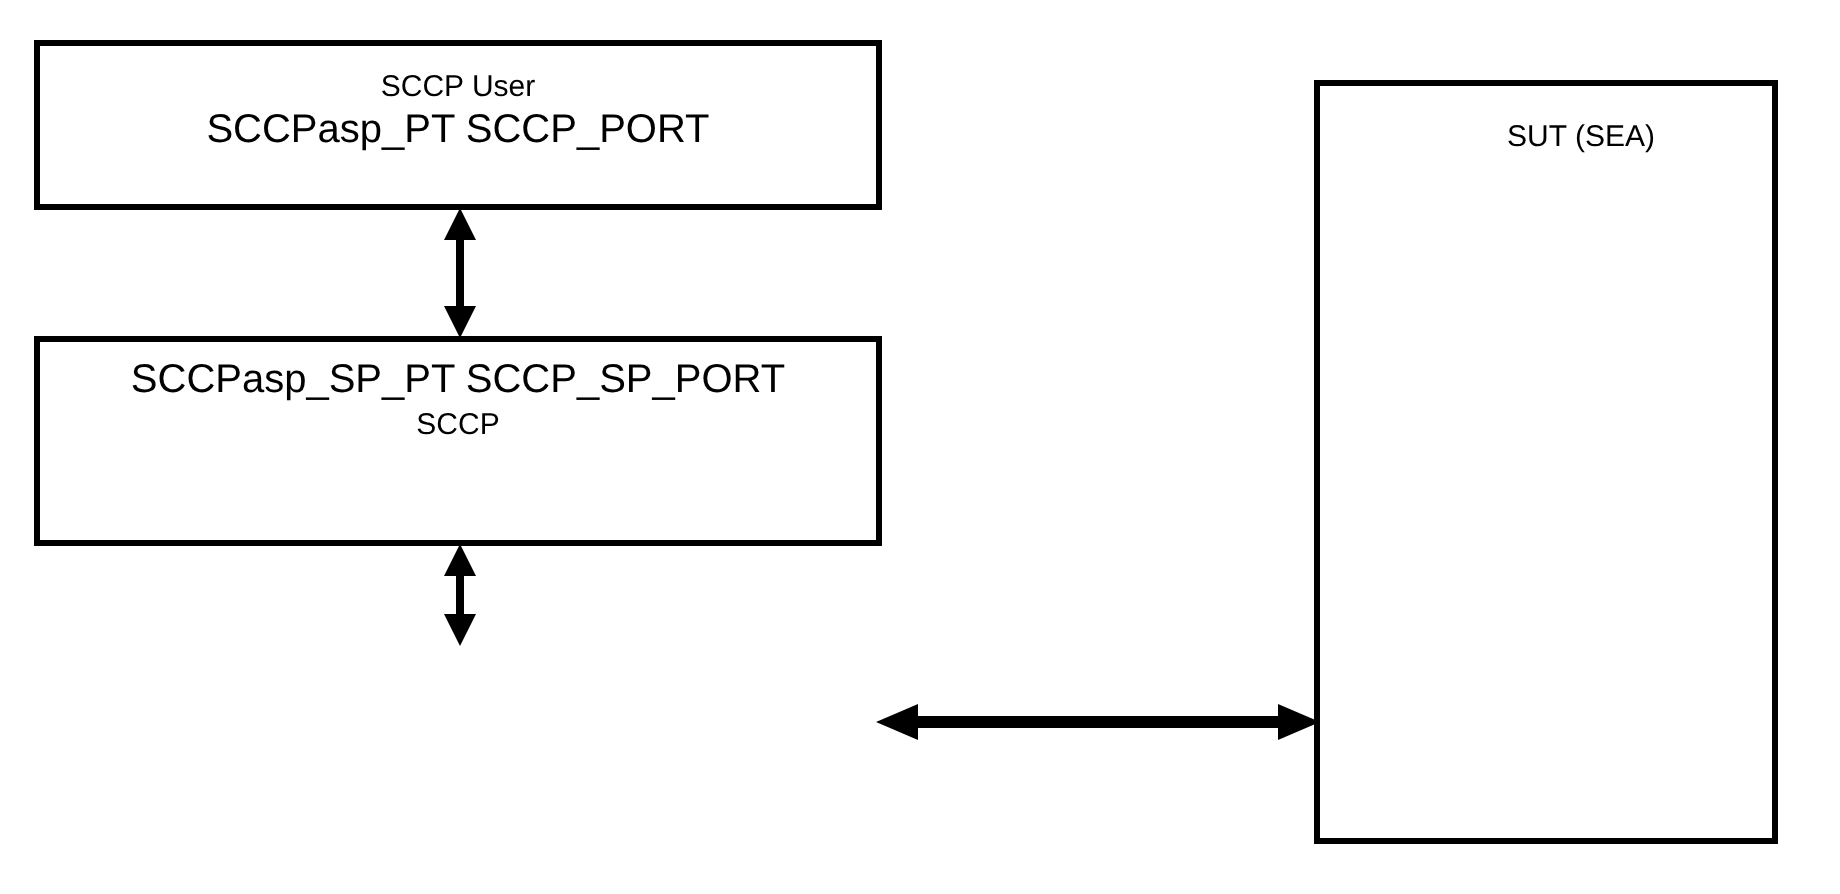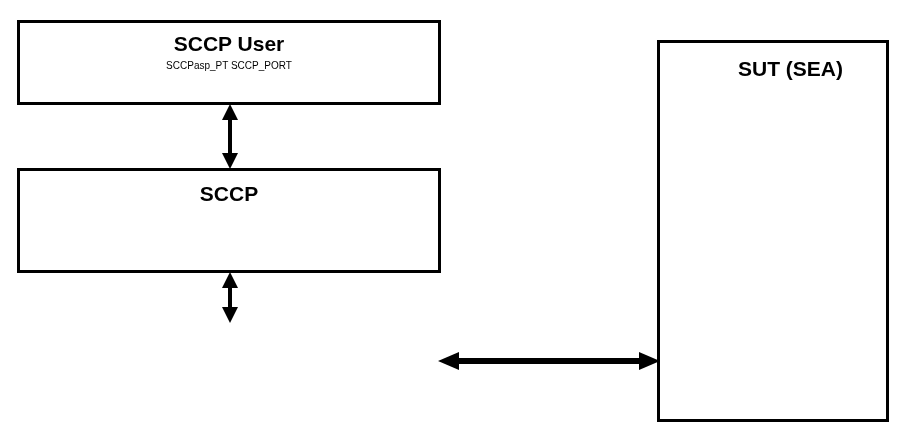--- a/index.html
+++ b/index.html
@@ -22,30 +22,30 @@
   .node {
     position: absolute;
     box-sizing: border-box;
     border: 3px solid #000000;
     background: #ffffff;
     display: flex;
     flex-direction: column;
     align-items: center;
   }
   .node-title {
-    font-weight: bold;
-    font-size: 21px;
+    font-weight: normal;
+    font-size: 15px;
     line-height: 25px;
     letter-spacing: 0px;
     white-space: nowrap;
     text-align: center;
   }
   .port-line {
     font-weight: normal;
-    font-size: 10px;
+    font-size: 20px;
     line-height: 19px;
     white-space: nowrap;
     text-align: right;
   }
 
   
   #node-sccp-user {
     left: 17px;  top: 20px;  width: 424px; height: 85px;
     justify-content: flex-start;
     padding-top: 8px;
@@ -81,20 +81,21 @@
 <body>
 
 <div id="canvas">
 
   <div class="node" id="node-sccp-user">
     <div class="node-title">SCCP User</div>
     <div class="port-line">SCCPasp_PT SCCP_PORT</div>
   </div>
 
   <div class="node" id="node-sccp">
+    <div class="port-line">SCCPasp_SP_PT  SCCP_SP_PORT</div>
     <div class="node-title">SCCP</div>
   </div>
 
 
   <div class="node" id="node-sut">
     <div class="node-title">SUT (SEA)</div>
   </div>
 
   <div class="connector" id="conn-user-sccp">
     <svg width="44" height="65" viewBox="0 0 44 65">

